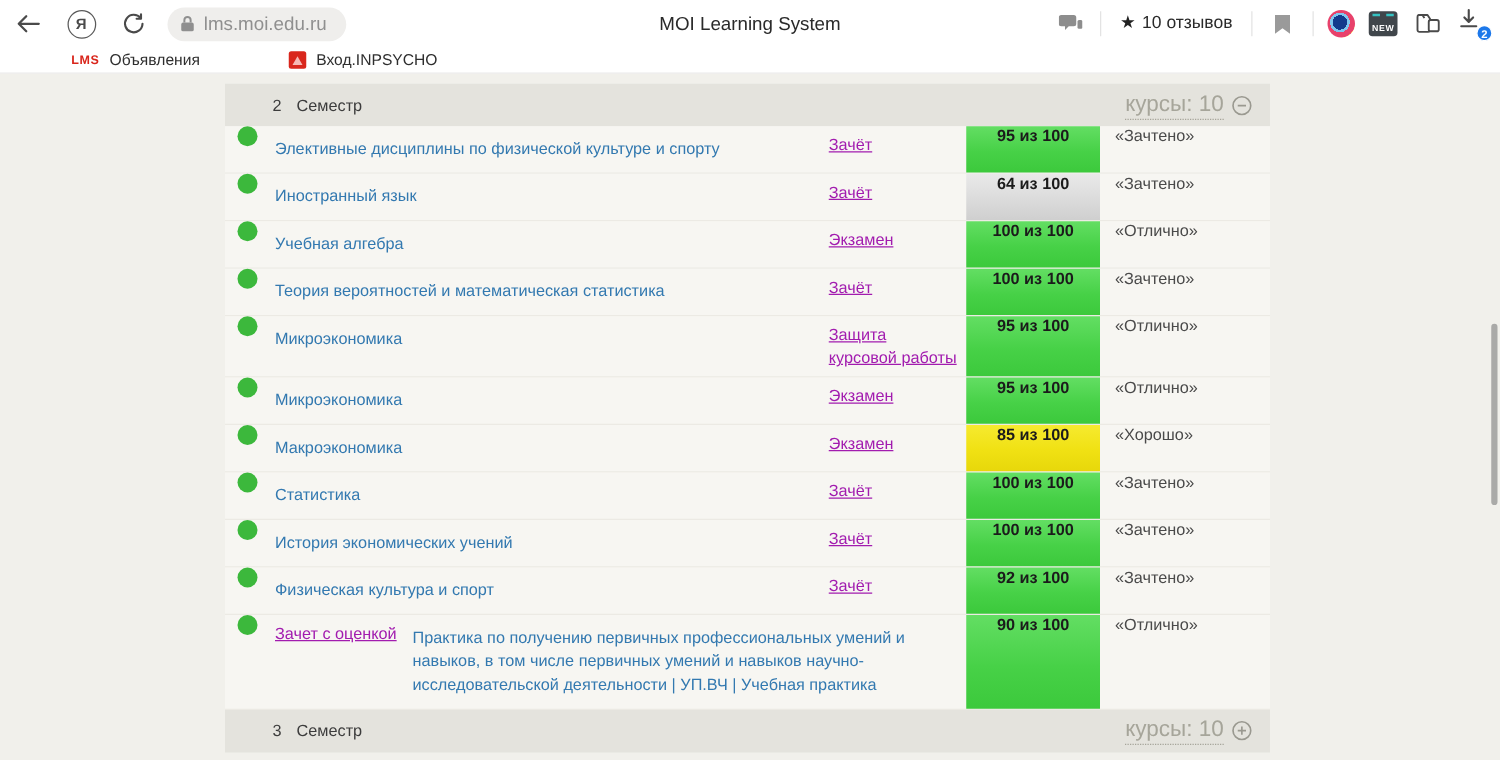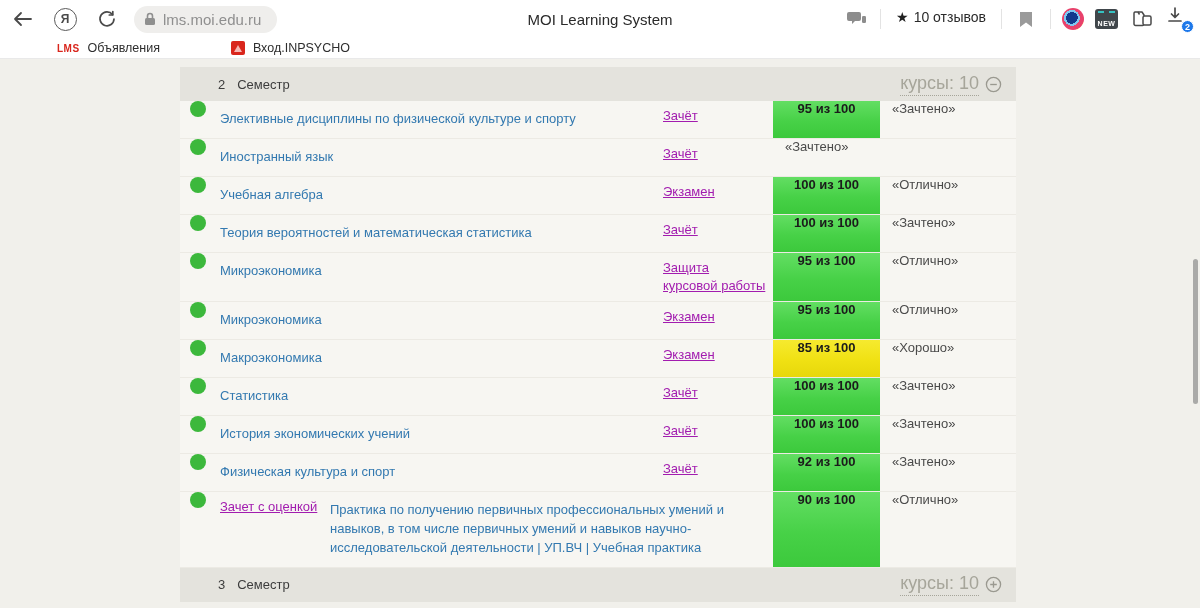--- a/index.html
+++ b/index.html
@@ -245,20 +245,21 @@
           <div class="cell cell-grade">«Зачтено»</div>
         </div>
         <div class="course-row min-h-1">
           <div class="cell cell-dot">
             <span class="status-dot" style="background: rgb(60, 184, 60);"></span>
           </div>
           <div class="cell cell-name">
             <a>Иностранный язык</a>
           </div>
           <div class="cell cell-exam">Зачёт</div>
+          <div class="cell cell-score badge-gray">64 из 100</div>
           <div class="cell cell-grade">«Зачтено»</div>
         </div>
         <div class="course-row min-h-1">
           <div class="cell cell-dot">
             <span class="status-dot" style="background: rgb(60, 184, 60);"></span>
           </div>
           <div class="cell cell-name">
             <a>Учебная алгебра</a>
           </div>
           <div class="cell cell-exam">Экзамен</div>

